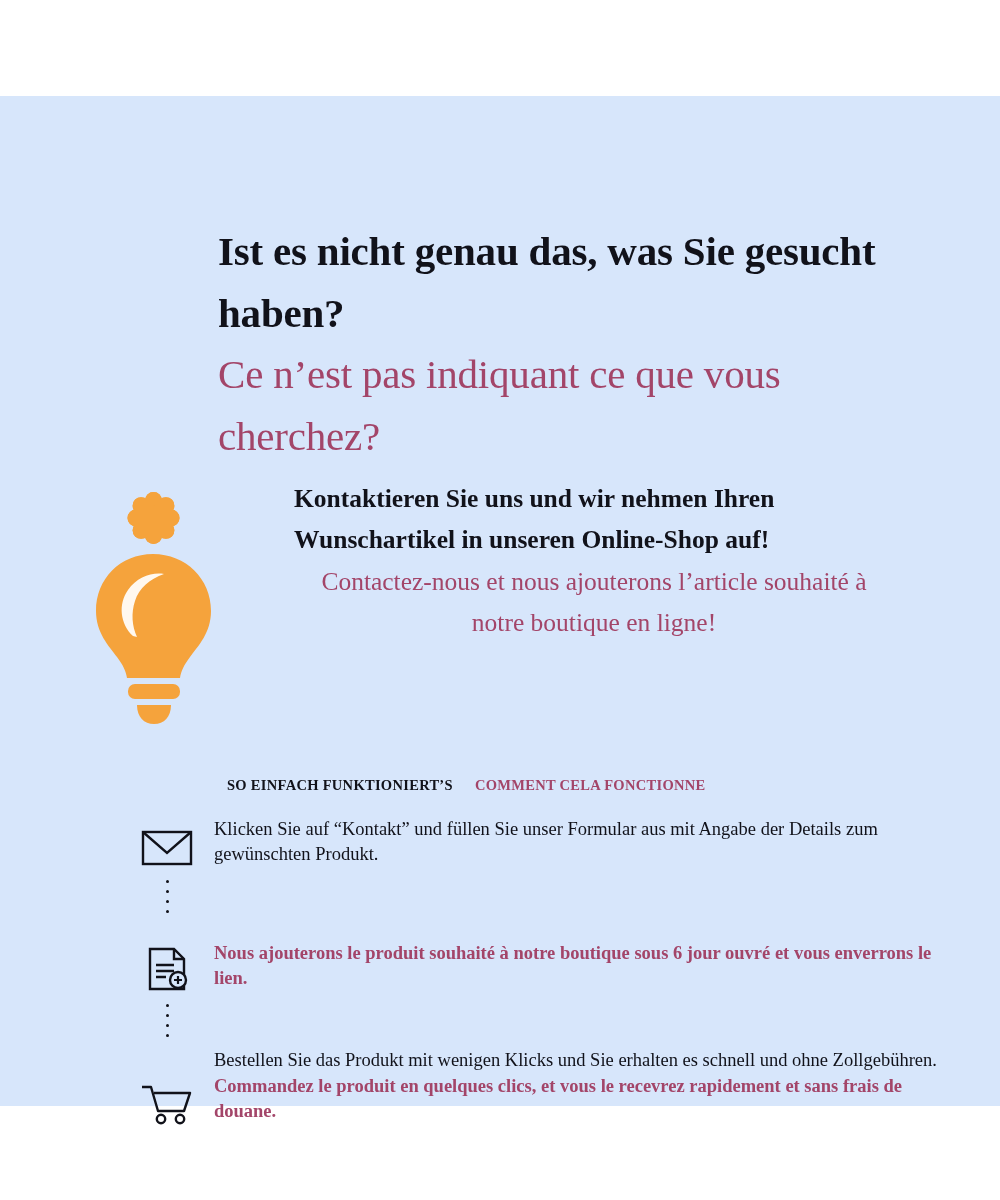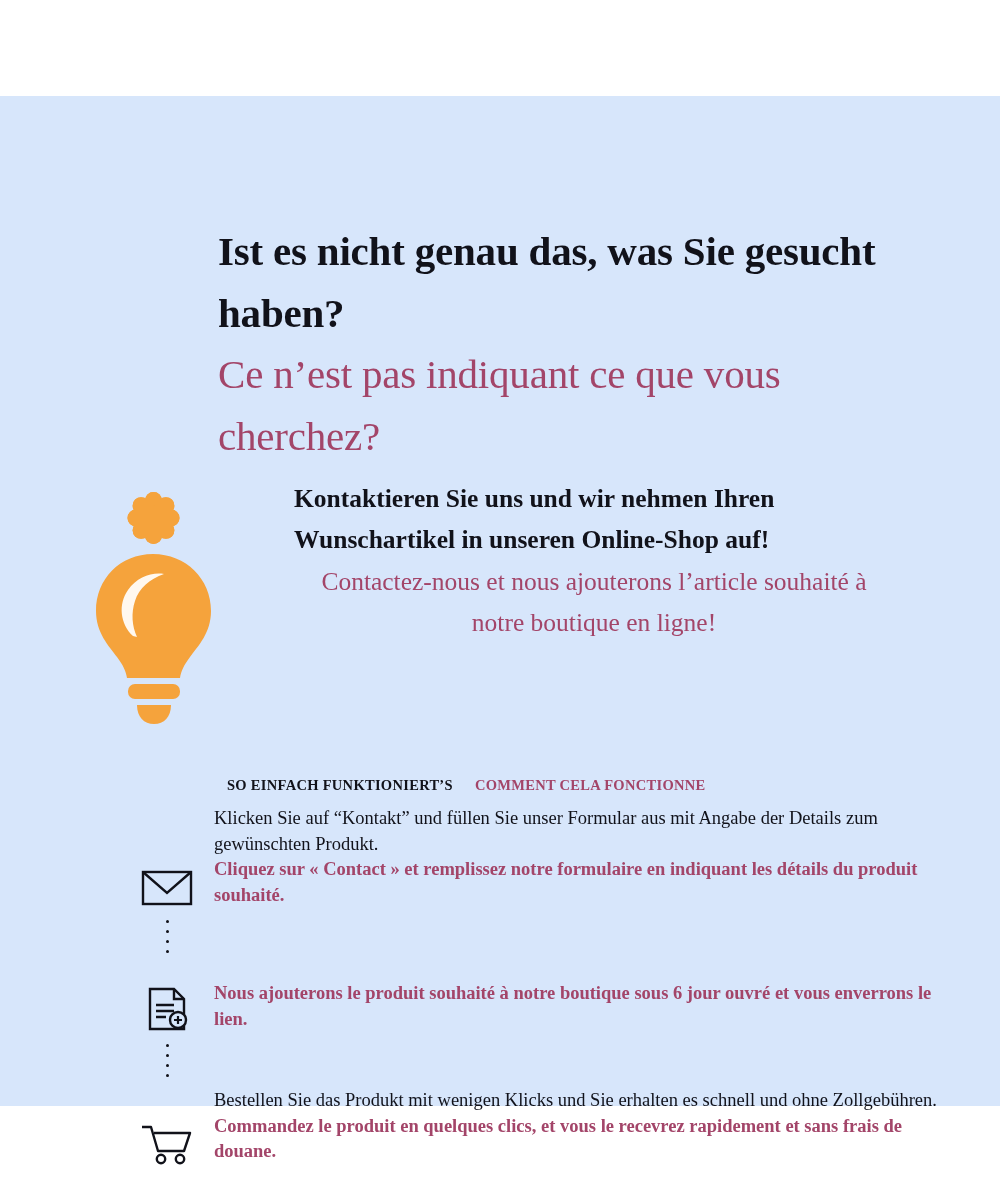--- a/index.html
+++ b/index.html
@@ -188,21 +188,20 @@
 
     <div class="step">
       <div class="icon-wrap">
         <svg viewBox="0 0 52 40" width="52" height="40" aria-hidden="true">
           <rect x="2" y="4" width="48" height="32" fill="none" stroke="#11121a" stroke-width="2.4"></rect>
           <path d="M2 4 L26 25 L50 4" fill="none" stroke="#11121a" stroke-width="2.4"></path>
         </svg>
       </div>
       <div class="text">
         <div class="de">Klicken Sie auf “Kontakt” und füllen Sie unser Formular aus mit Angabe der Details zum gewünschten Produkt.</div>
-        <div class="fr">Cliquez sur « Contact » et remplissez notre formulaire en indiquant les détails du produit souhaité.</div>
       </div>
     </div>
 
     <div class="step-sep">
       <div class="dots">
         <span></span>
           <span></span>
           <span></span>
           <span></span>
       </div>

